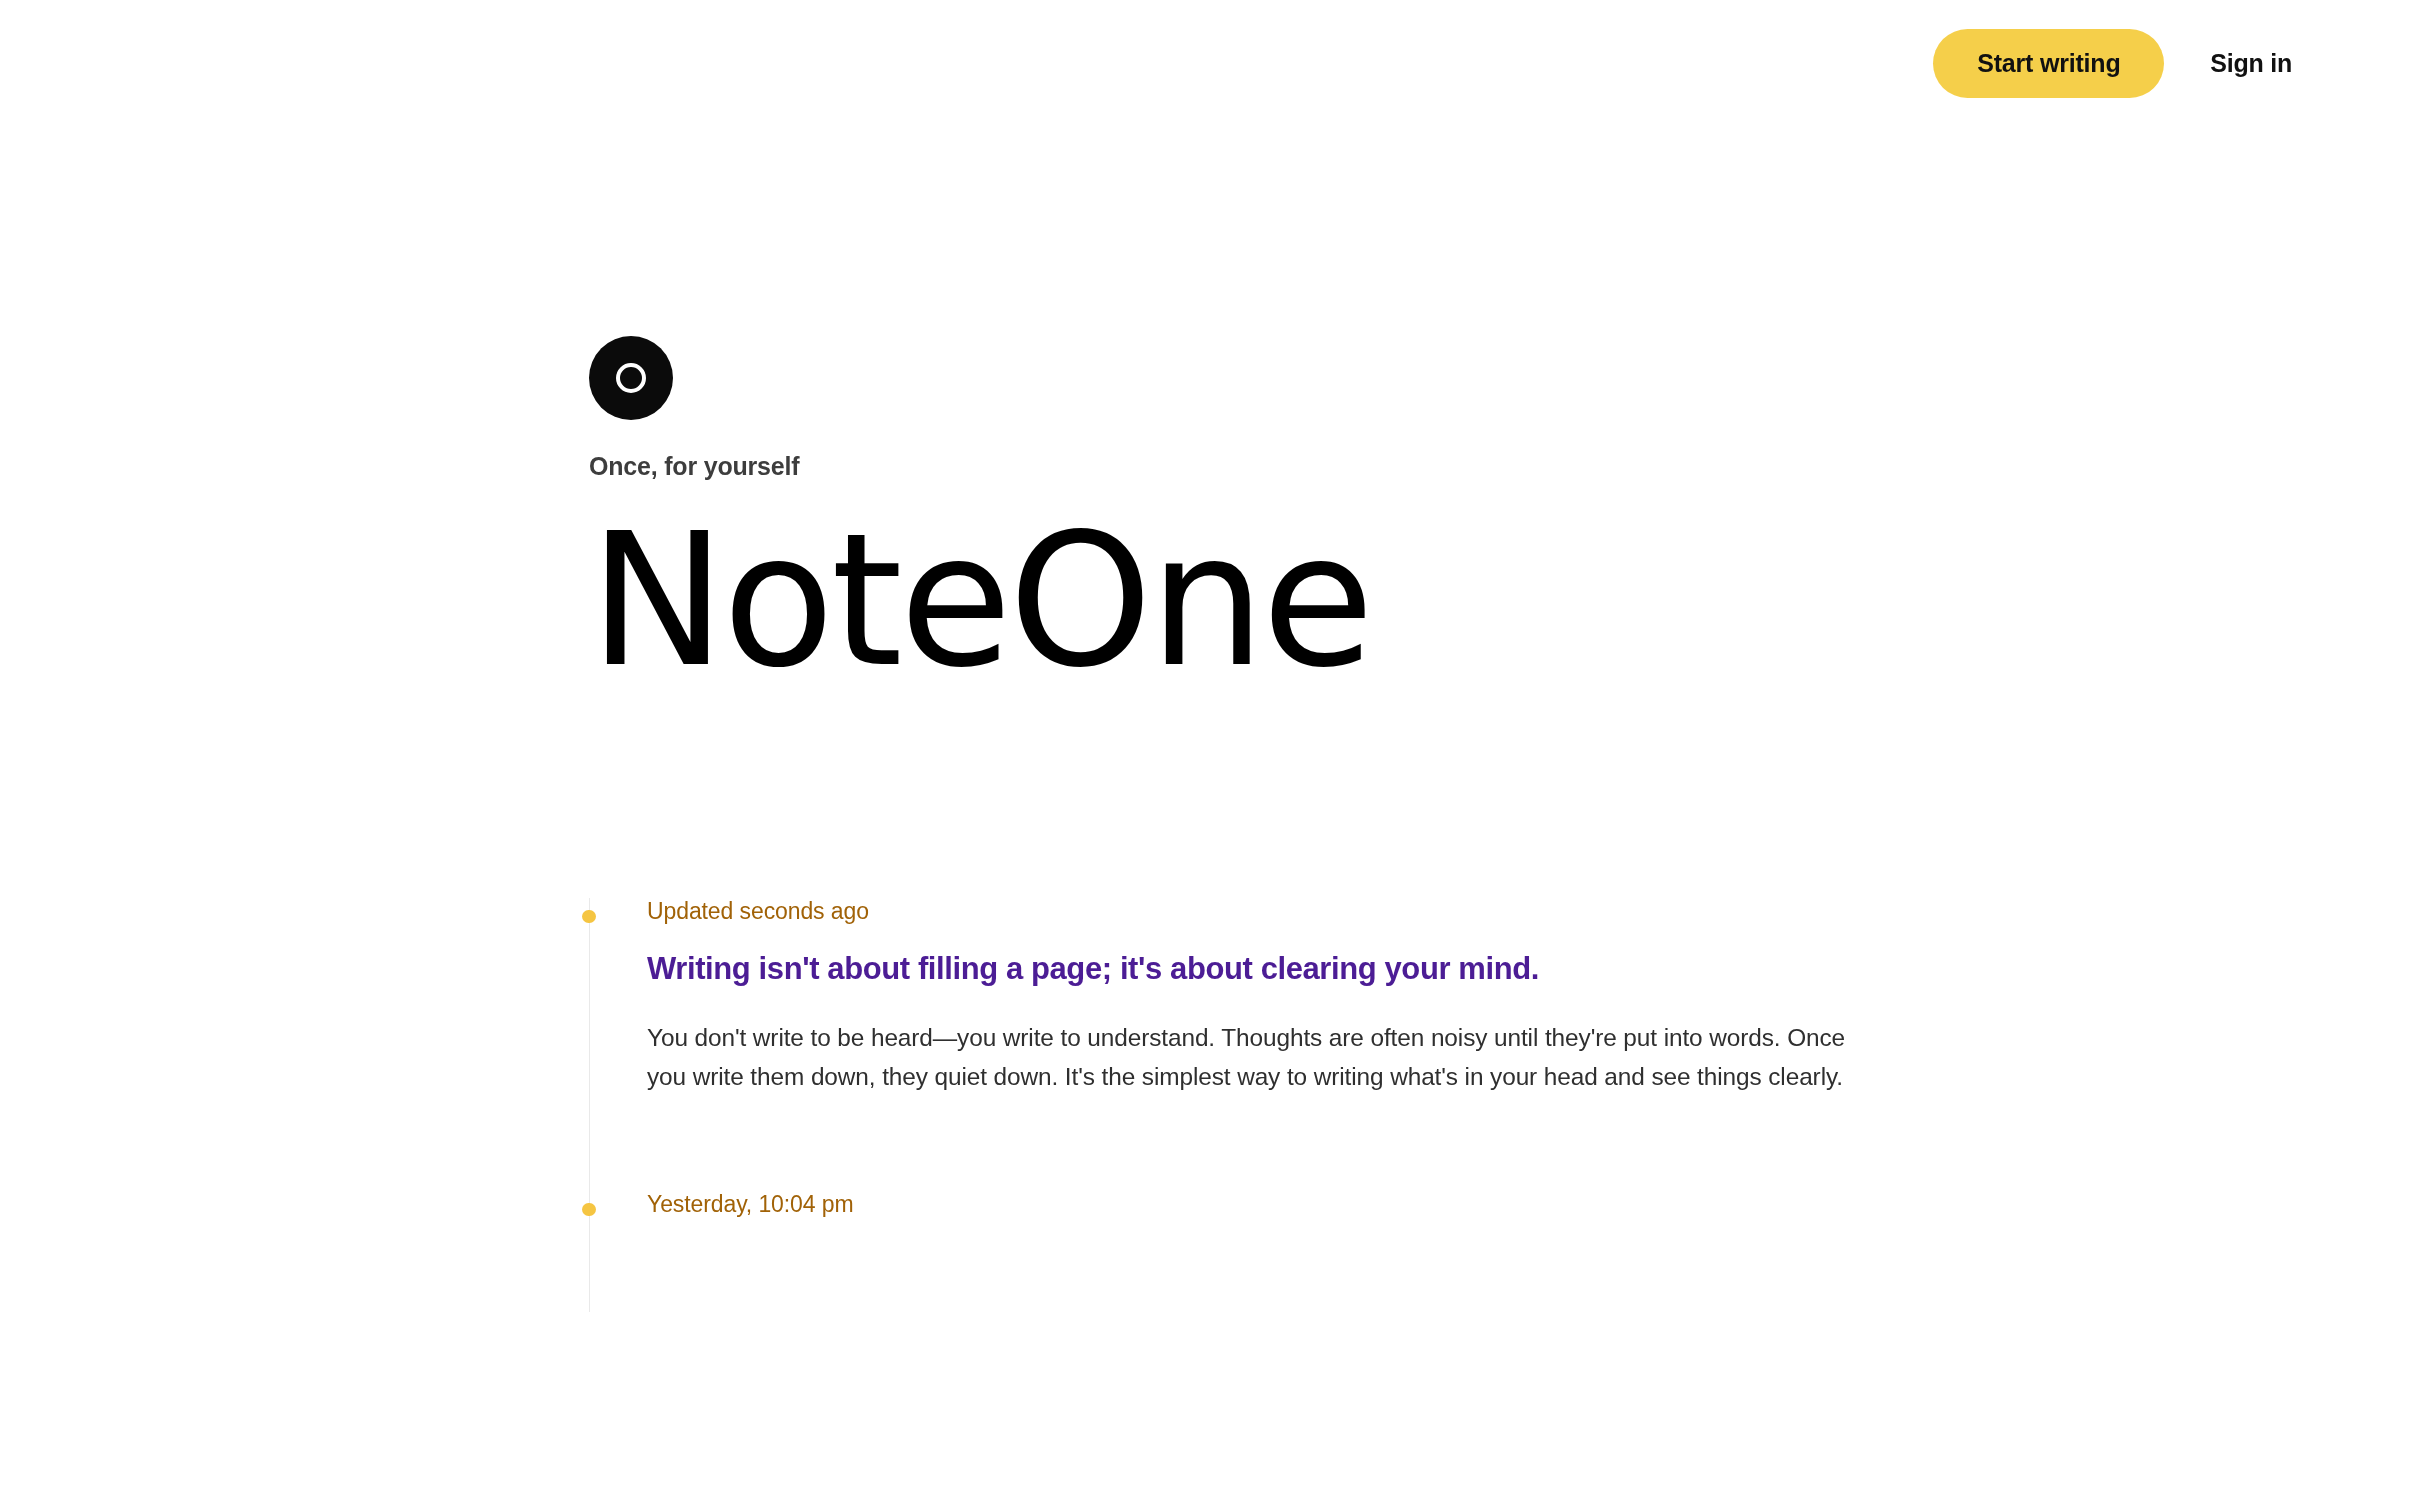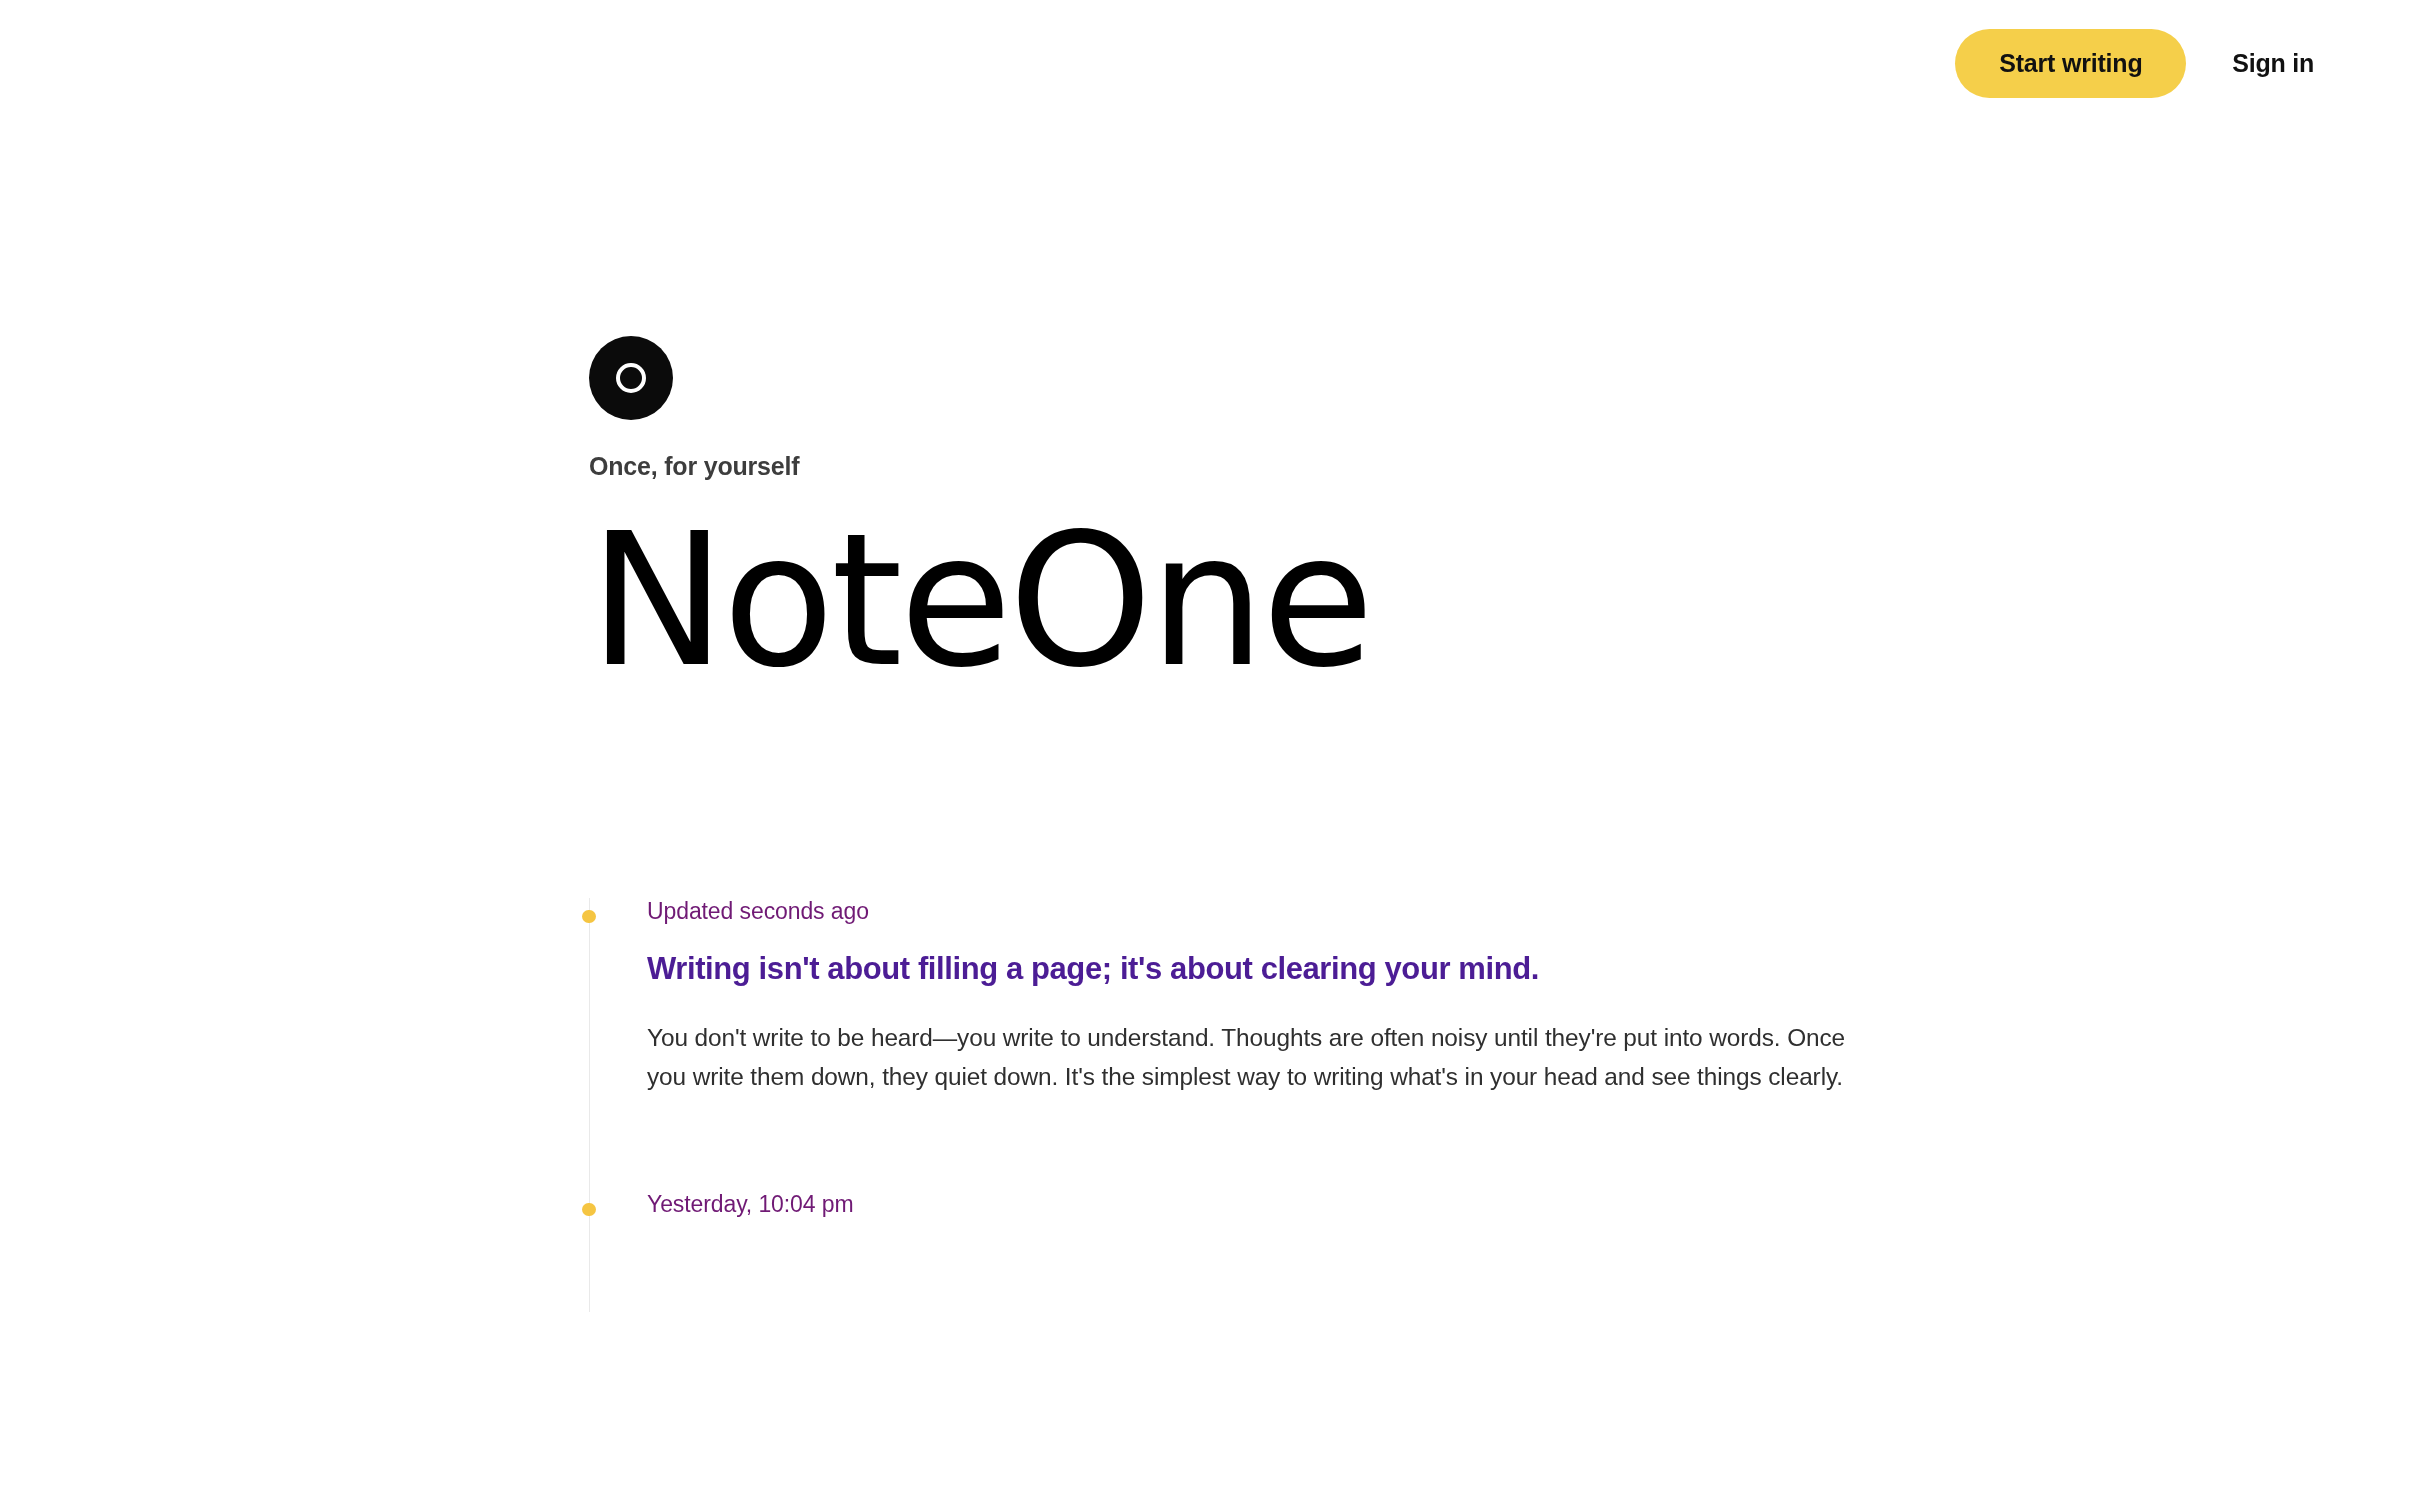--- a/index.html
+++ b/index.html
@@ -20,21 +20,21 @@
   
   .topnav {
     position: absolute;
     top: 0;
     left: 0;
     right: 0;
     height: 126px;
     display: flex;
     align-items: center;
     justify-content: flex-end;
-    padding-right: 87px;
+    padding-right: 109px;
     gap: 34px;
   }
   .start-writing-btn {
     background: #f5cf4a;
     color: #111111;
     border: none;
     border-radius: 840px;
     font-family: "Liberation Sans", sans-serif;
     font-size: 25px;
     font-weight: 700;
@@ -110,21 +110,21 @@
     position: absolute;
     left: -7.6px;
     top: 11.8px;
     width: 13.5px;
     height: 13.5px;
     border-radius: 50%;
     background: #f5c542;
   }
   .note-time {
     font-size: 23px;
-    color: #701a75;
+    color: #a16207;
     letter-spacing: -0.1px;
     line-height: 1.2;
   }
   .note-title {
     margin-top: 23.5px;
     font-size: 31px;
     font-weight: 700;
     color: #4c1d95;
     letter-spacing: -0.4px;
     line-height: 1.28;

